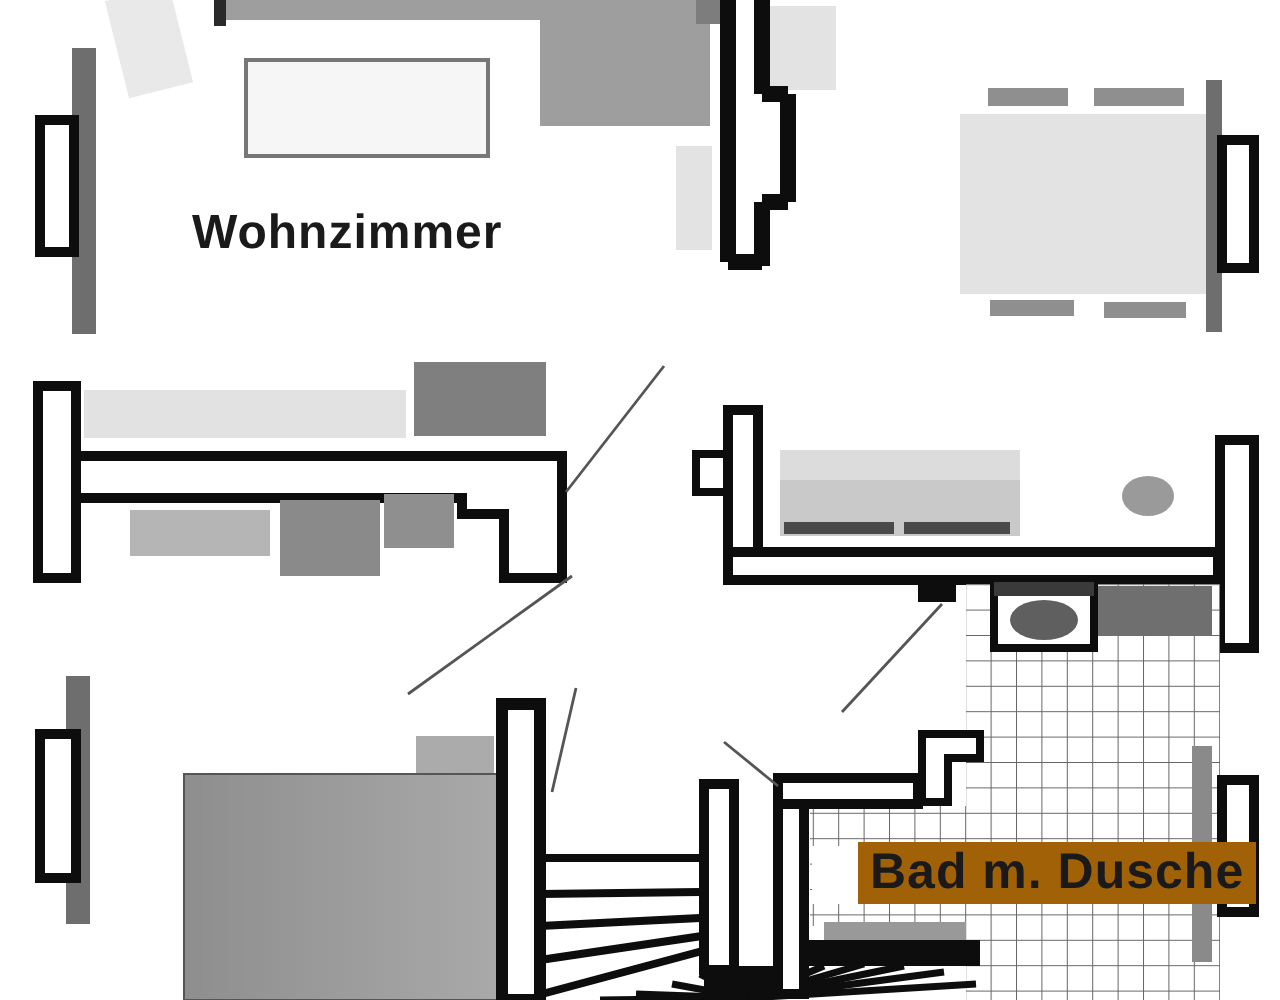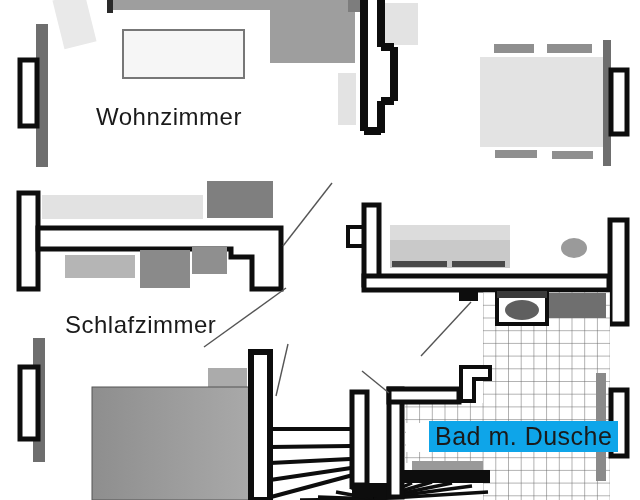--- a/index.html
+++ b/index.html
@@ -1,24 +1,24 @@
 <!DOCTYPE html>
 <html><head>
 <meta charset="utf-8">
 <style>
   html,body{margin:0;padding:0;background:#fff;}
   #stage{position:relative;width:640px;height:500px;background:#ffffff;overflow:hidden;
          font-family:"Liberation Sans", sans-serif;}
   #plan-svg{position:absolute;left:0;top:0;width:640px;height:500px;}
-  .room-label{position:absolute;color:#1a1a1a;font-size:24px;font-weight:400;
+  .room-label{position:absolute;color:#1a1a1a;font-size:24px;font-weight:700;
               white-space:nowrap;letter-spacing:0.5px;}
   #label-wohnzimmer{left:96px;top:103px;}
   #label-kueche{left:401px;top:144px;}
   #label-schlafzimmer{left:65px;top:311px;}
-  #label-bad{left:429px;top:421px;font-size:25px;background:#0ea5e9;padding:1px 6px;}
+  #label-bad{left:429px;top:421px;font-size:25px;background:#a16207;padding:1px 6px;}
 </style>
 </head>
 <body>
 
 <div id="stage">
 
 <svg id="plan-svg" viewBox="0 0 640 500">
   <defs>
     <pattern id="tiles" width="12.7" height="12.7" patternUnits="userSpaceOnUse">
       <rect width="12.7" height="12.7" fill="#ffffff"></rect>
@@ -126,16 +126,15 @@
   <g stroke="#555" stroke-width="1.4">
     <line x1="283" y1="246" x2="332" y2="183"></line>
     <line x1="286" y1="288" x2="204" y2="347"></line>
     <line x1="288" y1="344" x2="276" y2="396"></line>
     <line x1="362" y1="371" x2="389" y2="393"></line>
     <line x1="421" y1="356" x2="471" y2="302"></line>
   </g>
 </svg>
 
 <div class="room-label" id="label-wohnzimmer">Wohnzimmer</div>
-<div class="room-label" id="label-schlafzimmer">Schlafzimmer</div>
 <div class="room-label" id="label-bad">Bad m. Dusche</div>
 
 </div>
 
 </body></html>

